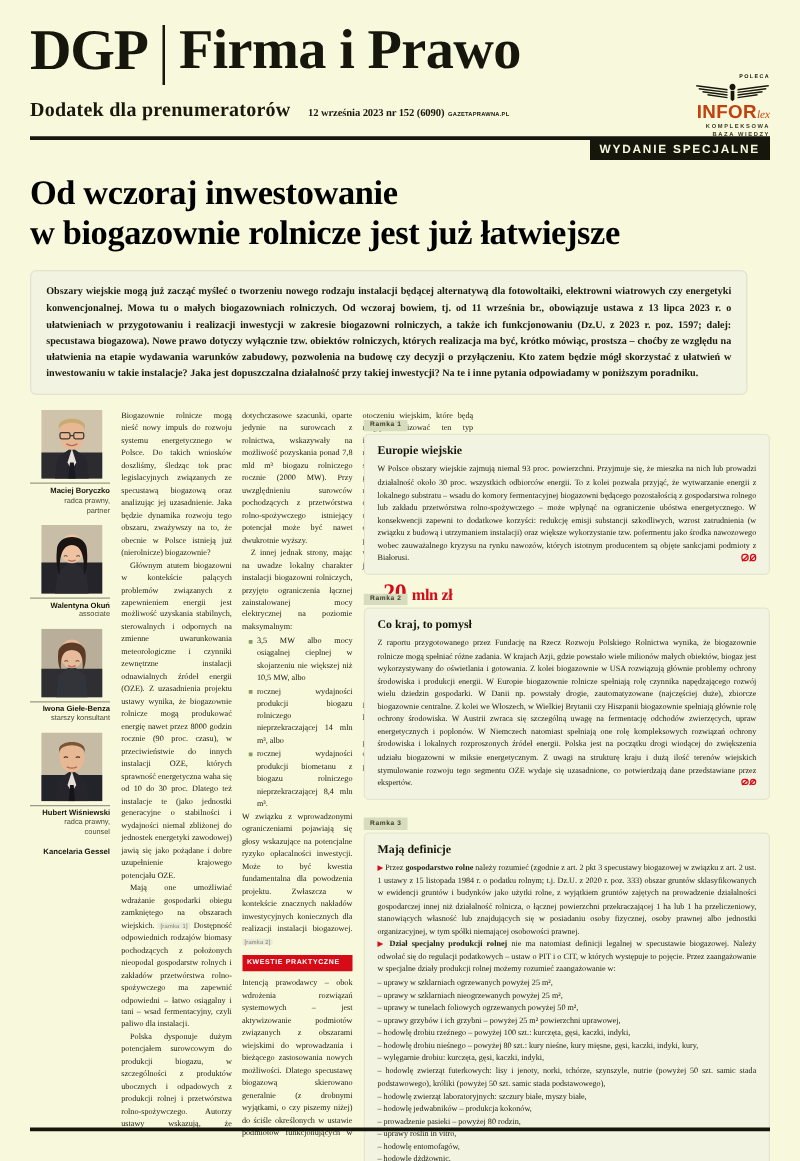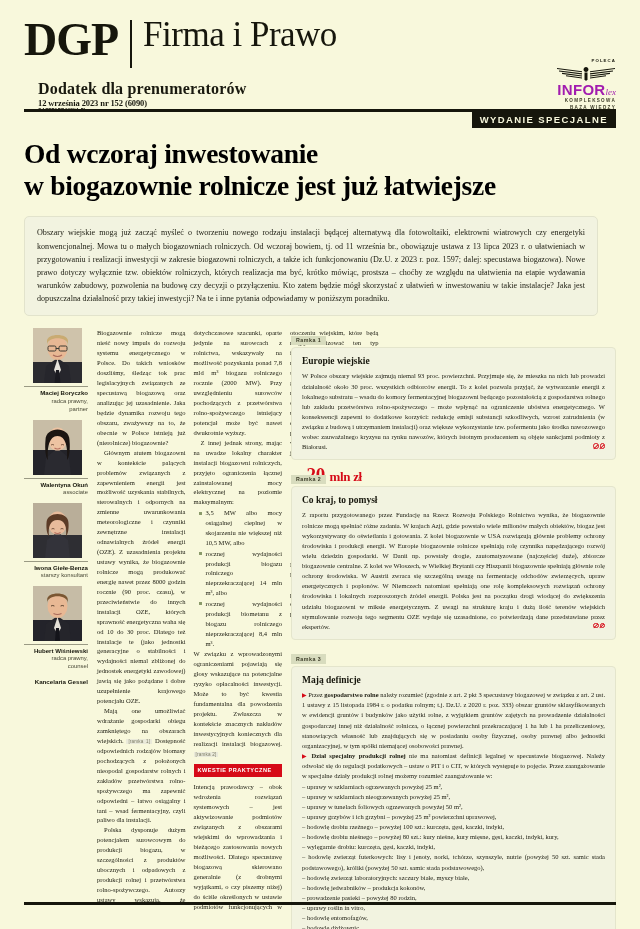--- a/index.html
+++ b/index.html
@@ -30,31 +30,30 @@
     color: #16160c;
   }
   .logo-divider {
     width: 2px;
     background: #16160c;
     height: 48px;
     margin: 2px 11px 0 12px;
   }
   .logo-section {
     font-family: "Liberation Serif", serif;
-    font-weight: normal;
-    font-size: 35px;
+    font-weight: bold;
+    font-size: 45px;
     line-height: 0.95;
     letter-spacing: -0.5px;
     color: #16160c;
   }
   .sub-row {
     display: flex;
     align-items: baseline;
     margin-top: 12px;
-    flex-direction: column;
   }
   .sub-title {
     font-family: "Liberation Serif", serif;
     font-weight: bold;
     font-size: 16px;
     letter-spacing: 0.2px;
   }
   .sub-date {
     font-family: "Liberation Serif", serif;
     font-size: 8.5px;
@@ -88,21 +87,21 @@
     margin-bottom: 2px;
   }
   .infor-wing { display: block; margin-left: auto; }
   .infor-name {
     font-family: "Liberation Sans", sans-serif;
     font-weight: bold;
     font-size: 15px;
     letter-spacing: 0.3px;
     line-height: 1;
     margin-top: 1px;
-    color: #a21caf;
+    color: #c2410c;
   }
   .infor-name em {
     font-family: "Liberation Serif", serif;
     font-size: 9px;
     font-style: italic;
     font-weight: normal;
     letter-spacing: 0;
   }
   .infor-tag {
     font-family: "Liberation Sans", sans-serif;
@@ -149,21 +148,21 @@
   
   .lead {
     margin: 14px 42px 0 24px;
     background: #f2f3e0;
     border: 1px solid #e2e3cc;
     border-radius: 5px;
     padding: 9px 12px 10px 12px;
     font-family: "Liberation Serif", serif;
     font-size: 8.1px;
     line-height: 1.63;
-    font-weight: normal;
+    font-weight: bold;
     color: #1b1b10;
     text-align: justify;
   }
 
   
   .main {
     display: flex;
     margin: 12px 24px 0 24px;
     gap: 9px;
     height: 585px;

